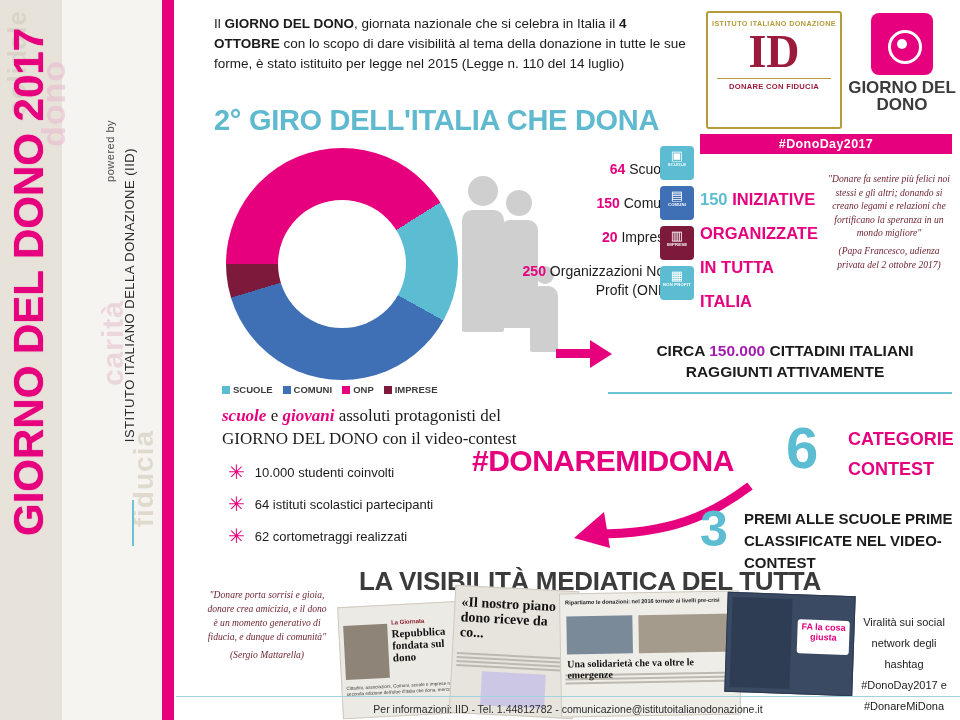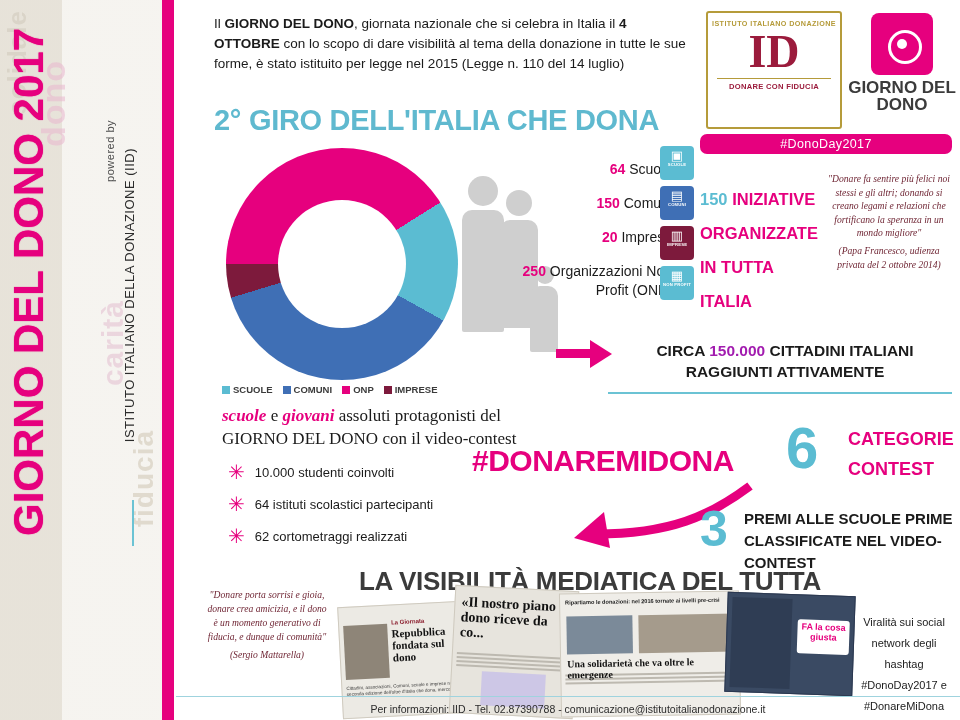--- a/index.html
+++ b/index.html
@@ -86,22 +86,22 @@
     content:""; position:absolute; left:17px; top:17px; width:28px; height:28px;
     border:3px solid #fff; border-radius:50%;
   }
   .gdd-mark:before {
     content:""; position:absolute; left:26px; top:26px; width:10px; height:10px;
     background:#fff; border-radius:50%; z-index:2;
   }
   .gdd-text { font-size: 17px; font-weight:bold; color:#3b3b3b; line-height:17px; }
   .hashtag-bar {
     position:absolute; left:700px; top:134px; width:252px; height:20px;
-    background:#e6007e; color:#fff; font-size:12.5px; font-weight:normal;
-    display:flex; align-items:center; justify-content:center; letter-spacing:.4px;border-radius:7px;
+    background:#e6007e; color:#fff; font-size:12.5px; font-weight:bold;
+    display:flex; align-items:center; justify-content:center; letter-spacing:.4px;
   }
 
   
   .headline {
     position:absolute; left: 214px; top: 104px; width: 490px;
     font-size: 29px; font-weight: bold; color:#5fb9cf; letter-spacing:-.3px;
   }
 
   
   .donut-wrap { position:absolute; left: 226px; top: 148px; width: 232px; height: 232px; }
@@ -346,21 +346,21 @@
   <div>
     <span class="n">150</span>
     <span>INIZIATIVE</span>
   </div>
   <div>ORGANIZZATE</div>
   <div>IN TUTTA ITALIA</div>
 </div>
 
 <div class="quote-pope">
   <div>"Donare fa sentire più felici noi stessi e gli altri; donando si creano legami e relazioni che fortificano la speranza in un mondo migliore"</div>
-  <div style="margin-top:4px">(Papa Francesco, udienza privata del 2 ottobre 2014)</div>
+  <div style="margin-top:4px">(Papa Francesco, udienza privata del 2 ottobre 2017)</div>
 </div>
 
 <div class="arrow-pink">
   <div class="shaft"></div>
   <div class="head"></div>
 </div>
 <div class="circa">
   <div>
     <span>CIRCA </span><b>150.000</b><span> CITTADINI ITALIANI</span>
   </div>
@@ -440,13 +440,13 @@
 <div class="clip clip-d">
   <div class="photo" style="left:4px; top:4px; width:60px; height:90px; background:#2f3d54;"></div>
   <div style="position:absolute; left:70px; top:24px; width:52px; height:34px; background:#fff; border-radius:3px; text-align:center; padding-top:2px;">
     <div style="font-size:9px; font-weight:bold; color:#e6007e;">FA la cosa giusta</div>
   </div>
 </div>
 
 <div class="viral">Viralità sui social network degli hashtag #DonoDay2017 e #DonareMiDona</div>
 
 <div class="bottom-teal"></div>
-<div class="footer">Per informazioni: IID - Tel. 02.87390788 - comunicazione@istitutoitalianodonazione.it</div>
+<div class="footer">Per informazioni: IID - Tel. 1.44812782 - comunicazione@istitutoitalianodonazione.it</div>
 
 </body></html>

